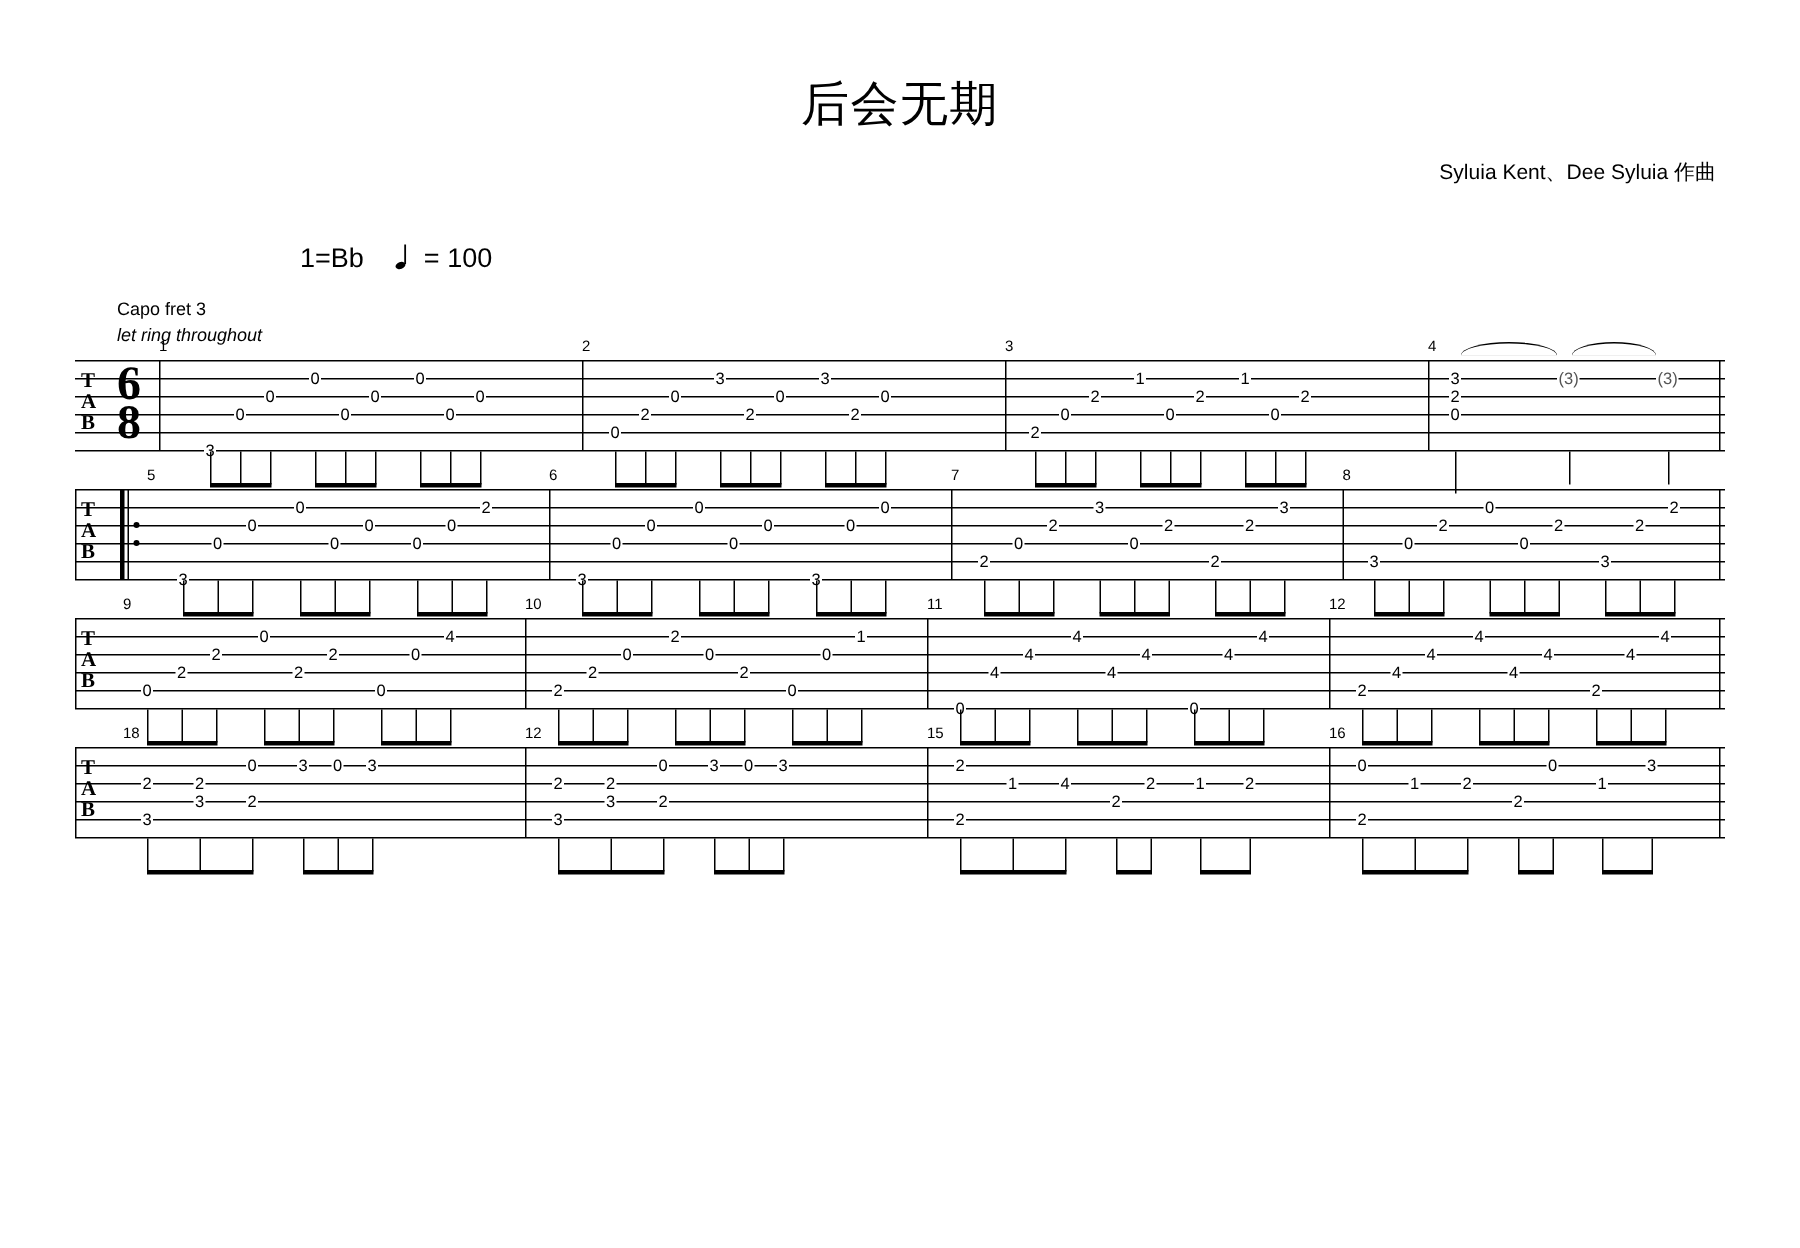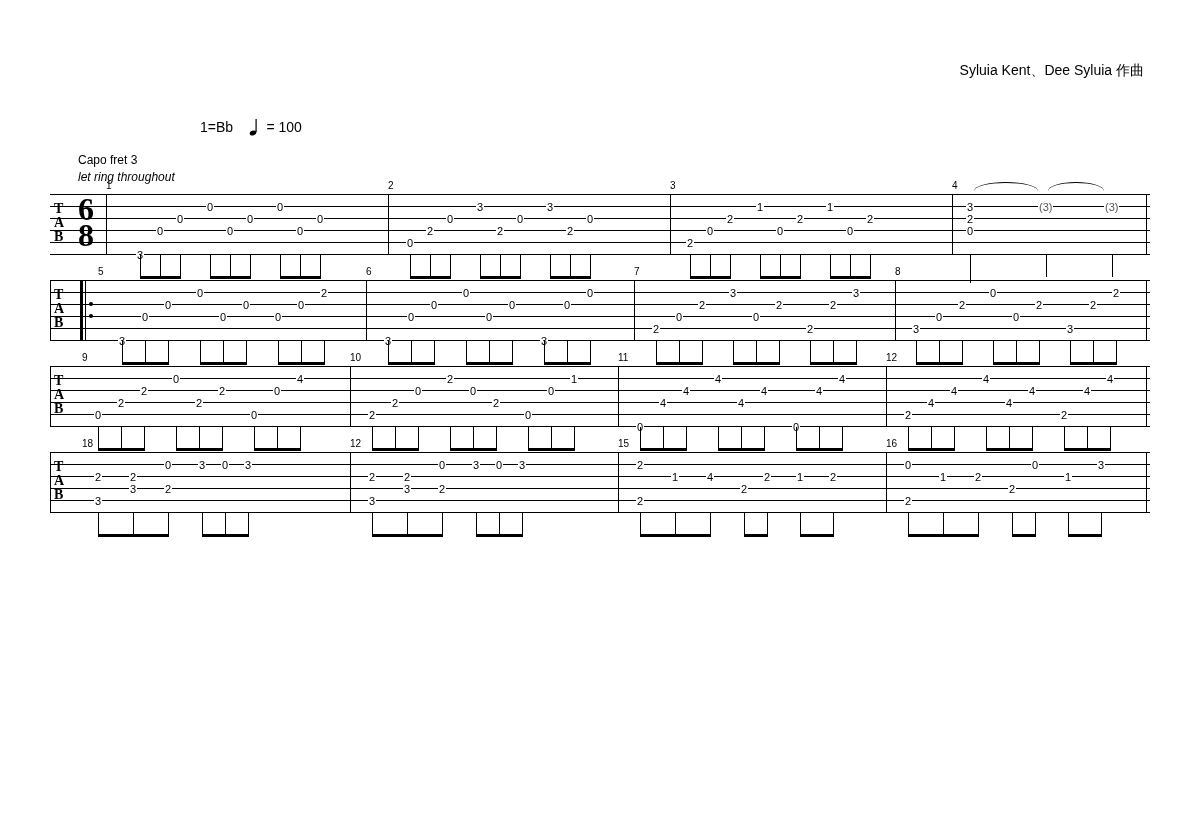--- a/index.html
+++ b/index.html
@@ -8,21 +8,21 @@
       width: 1200px;
       height: 832px;
       font-family: Arial, "Microsoft YaHei", sans-serif;
       color: #000;
       position: relative;
     }
     .header { text-align: center; padding-top: 48px; }
     .title { font-size: 32px; font-weight: 400; letter-spacing: 1px; }
     .subtitle { font-size: 16px; margin-top: 6px; }
     .composer { text-align: right; font-size: 14px; margin: 14px 56px 0 0; }
-    .tempo-row { margin: 38px 0 14px 200px; font-size: 14px; }
+    .tempo-row { margin: 38px 0 14px 200px; font-size: 18px; }
     .capo-row { margin: 14px 0 0 78px; font-size: 12px; }
     .letring-row { margin: 3px 0 0 78px; font-style: italic; font-size: 12px; }
     .note-icon { display:inline-block; vertical-align:middle; }
     .score { margin: 0 50px; }
     .system { position: relative; margin-top: 10px; }
     .system + .system { margin-top: 24px; }
     .tab-lines { position: relative; height: 62px; }
     .tab-lines .hl { position:absolute; left:0; right:0; height:1px; background:#000; }
     .tab-lines .hl.l0 { top:0; }
     .tab-lines .hl.l1 { top:12px; }
@@ -49,20 +49,21 @@
     .note.s6 { top:55px; }
     .stem { position:absolute; top:61px; width:1px; background:#000; }
     .beam { position:absolute; height:3px; background:#000; }
     .tie { position:absolute; border-top:1.5px solid #000; border-radius:50% 50% 0 0 / 100% 100% 0 0; height:9px; }
     .ghost { color:#555; }
   </style>
 </head>
 <body>
 
 <div class="header">
+  <div class="title">后会无期</div>
 </div>
 <div class="composer">Syluia Kent、Dee Syluia 作曲</div>
 <div class="tempo-row">
   <span>1=Bb</span>
   &nbsp;&nbsp;
   <span class="note-icon">
     <svg width="10" height="18" viewBox="0 0 10 18">
         <ellipse cx="4" cy="15" rx="3.4" ry="2.3" fill="#000" transform="rotate(-20 4 15)"></ellipse>
         <rect x="6.5" y="1" width="1.2" height="13" fill="#000"></rect>
       </svg>

